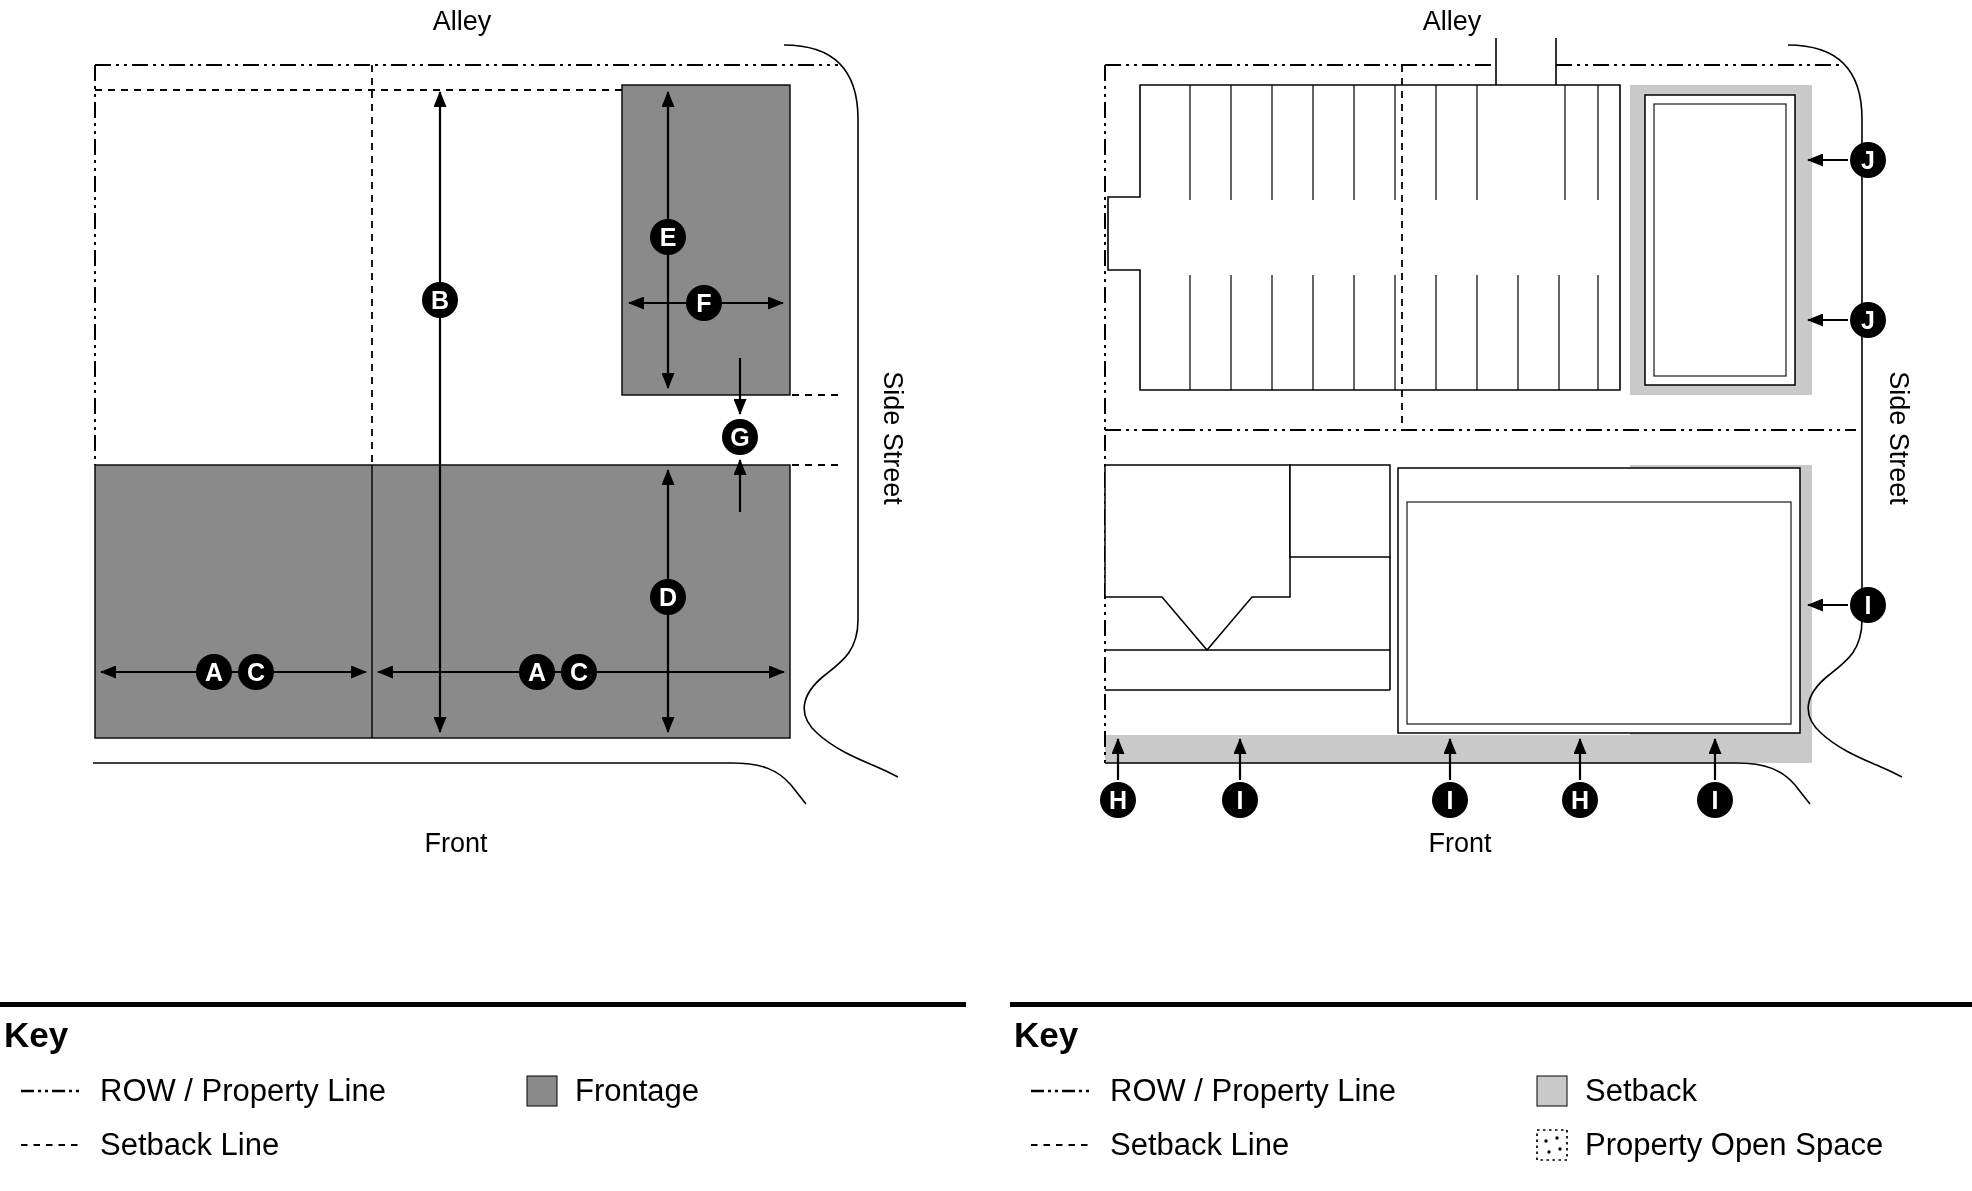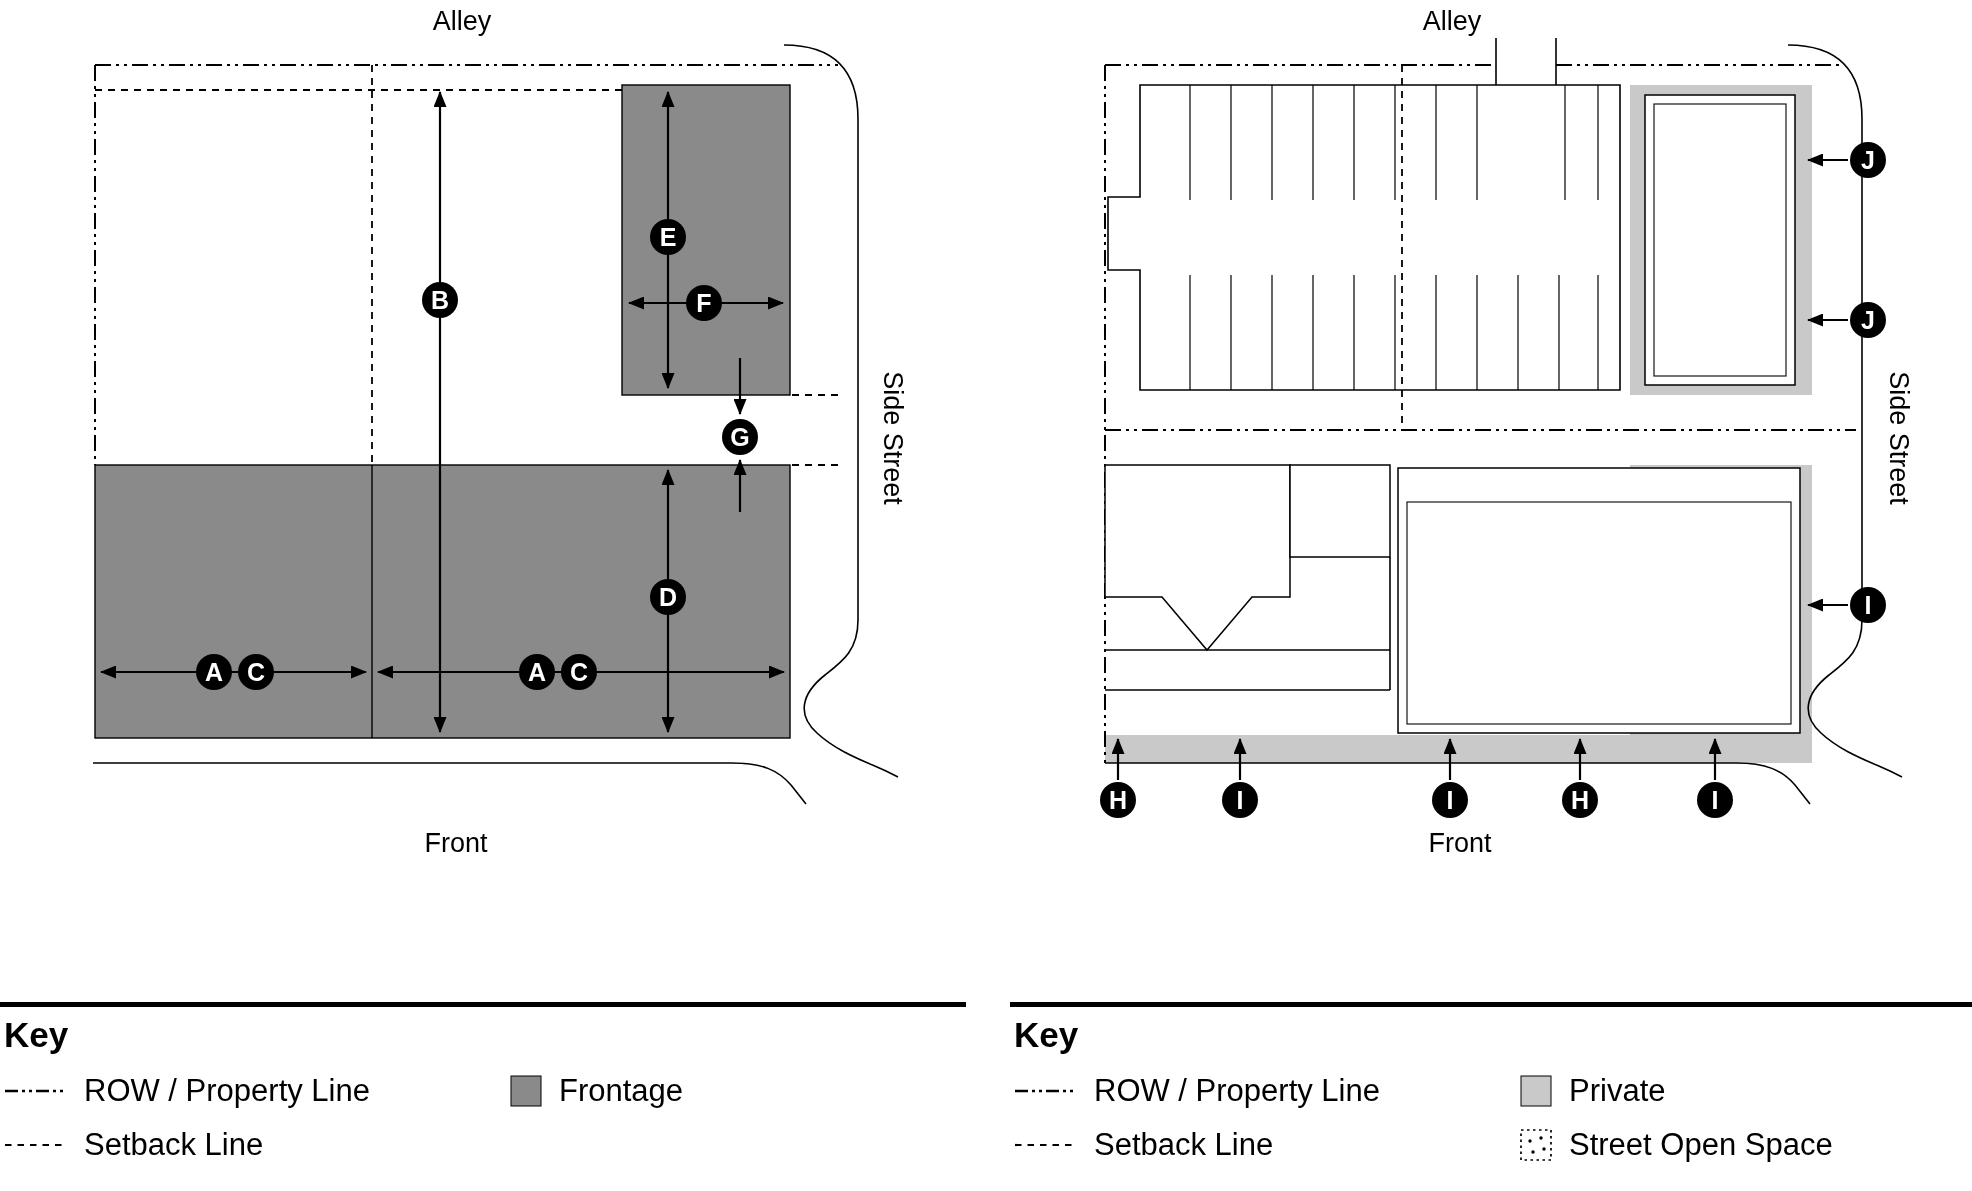--- a/index.html
+++ b/index.html
@@ -18,21 +18,21 @@
   .dim { stroke:#000; stroke-width:2.2; fill:none; }
   .bldg-edge { stroke:#000; stroke-width:1.4; }
   .white-bldg { fill:#fff; stroke:#000; stroke-width:1.5; }
   .inner-edge { fill:none; stroke:#000; stroke-width:1.1; }
 
   .key { position:absolute; top:1002px; border-top:5px solid #000; padding-top:6px; }
   .key-left { left:0; width:966px; }
   .key-right { left:1010px; width:962px; }
   .key-title { font-size:35px; font-weight:bold; margin:2px 0 18px 4px; }
   .key-grid { display:grid; grid-template-columns:505px 1fr; row-gap:18px; align-items:center; font-size:31px; }
-  .key-item { display:flex; align-items:center; gap:16px; min-height:36px; padding-left:4px; }
+  .key-item { display:flex; align-items:center; gap:16px; min-height:36px; padding-left:20px; }
   .key-item span { white-space:nowrap; }
 </style>
 </head>
 <body>
 
 <div class="canvas">
 
   <svg width="1972" height="900" viewBox="0 0 1972 900">
     <defs>
       <marker id="ah" viewBox="0 0 16 13" refX="15" refY="6.5" markerWidth="16" markerHeight="13" orient="auto-start-reverse" markerUnits="userSpaceOnUse">
@@ -224,34 +224,34 @@
       <div class="key-item">
         <svg width="64" height="10">
           <line x1="1" y1="5" x2="63" y2="5" stroke="#000" stroke-width="2.6" stroke-dasharray="13 4 3 4 3 4"></line>
         </svg>
         <span>ROW / Property Line</span>
       </div>
       <div class="key-item">
         <svg width="34" height="34">
           <rect x="2" y="2" width="30" height="30" stroke="#000" stroke-width="1" fill="#c9c9c9"></rect>
         </svg>
-        <span>Private</span>
+        <span>Setback</span>
       </div>
       <div class="key-item">
         <svg width="64" height="10">
           <line x1="1" y1="5" x2="63" y2="5" stroke="#000" stroke-width="2.2" stroke-dasharray="6.5 6"></line>
         </svg>
         <span>Setback Line</span>
       </div>
       <div class="key-item">
         <svg width="34" height="34">
           <rect x="2" y="2" width="30" height="30" fill="#fff" stroke="#000" stroke-width="1.7" stroke-dasharray="2.5 3.5"></rect>
           <circle cx="11" cy="13" r="1.7" fill="#000"></circle>
           <circle cx="22" cy="10" r="1.7" fill="#000"></circle>
           <circle cx="14" cy="24" r="1.7" fill="#000"></circle>
           <circle cx="25" cy="21" r="1.7" fill="#000"></circle>
         </svg>
-        <span>Street Open Space</span>
+        <span>Property Open Space</span>
       </div>
     </div>
   </div>
 
 </div>
 
 </body></html>

